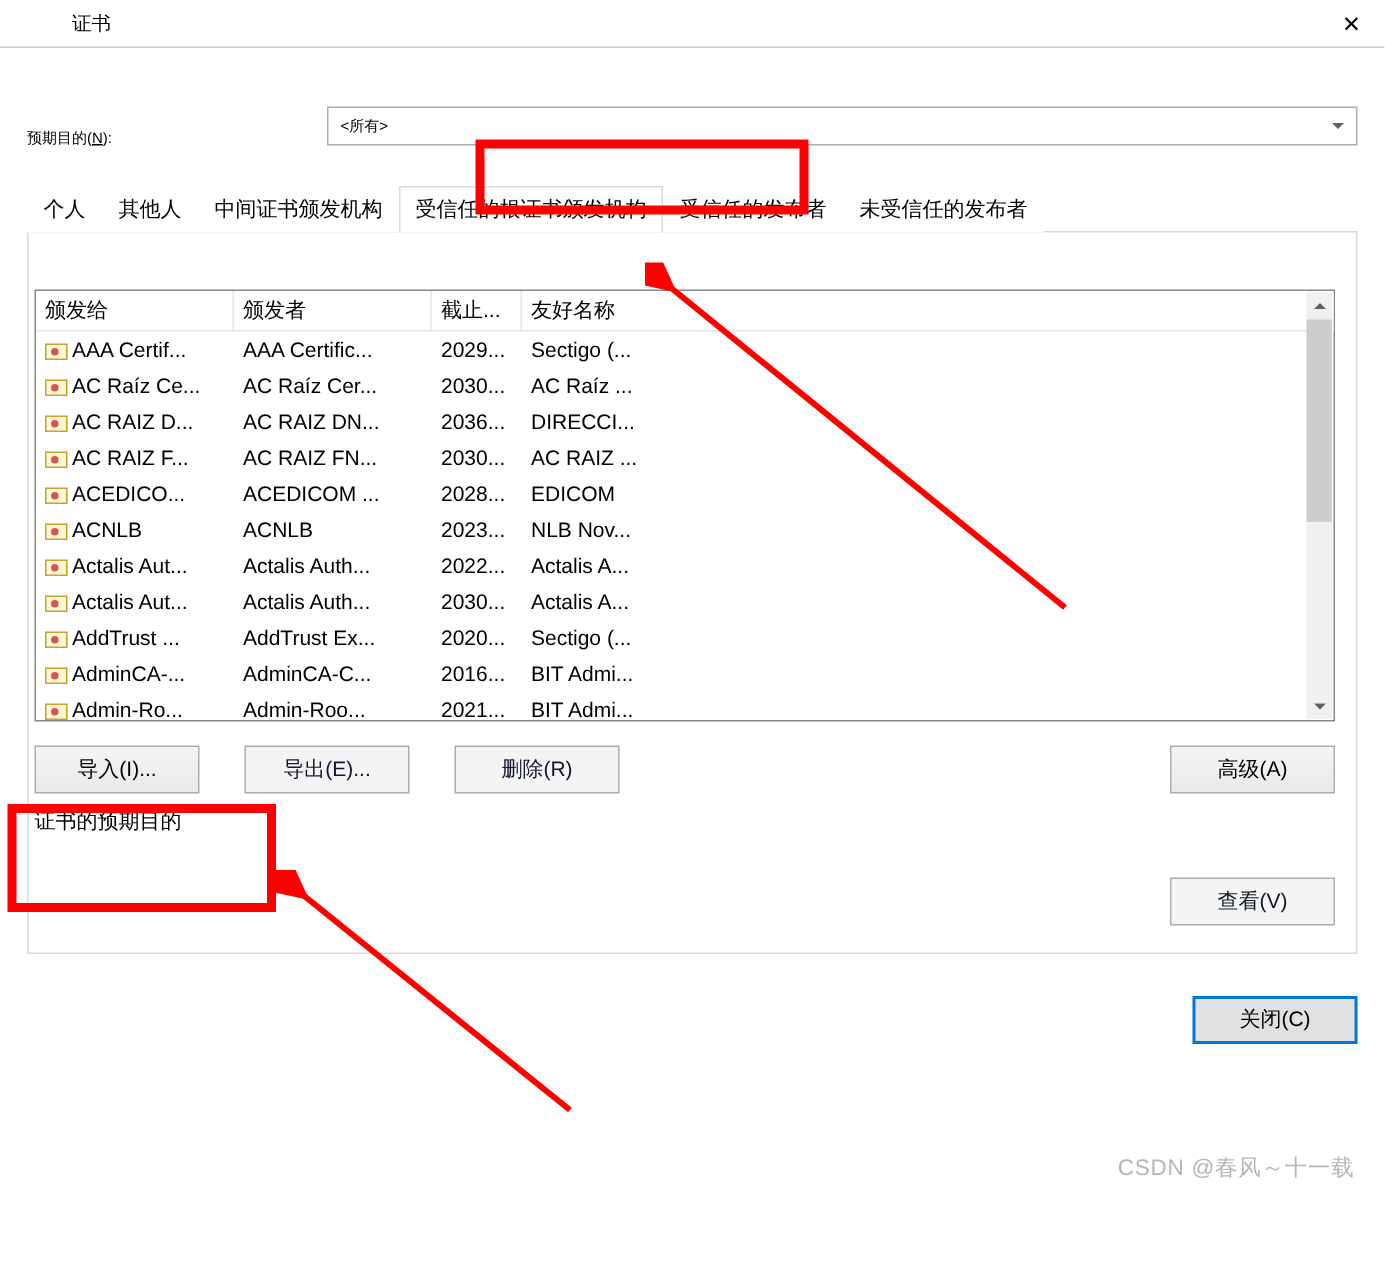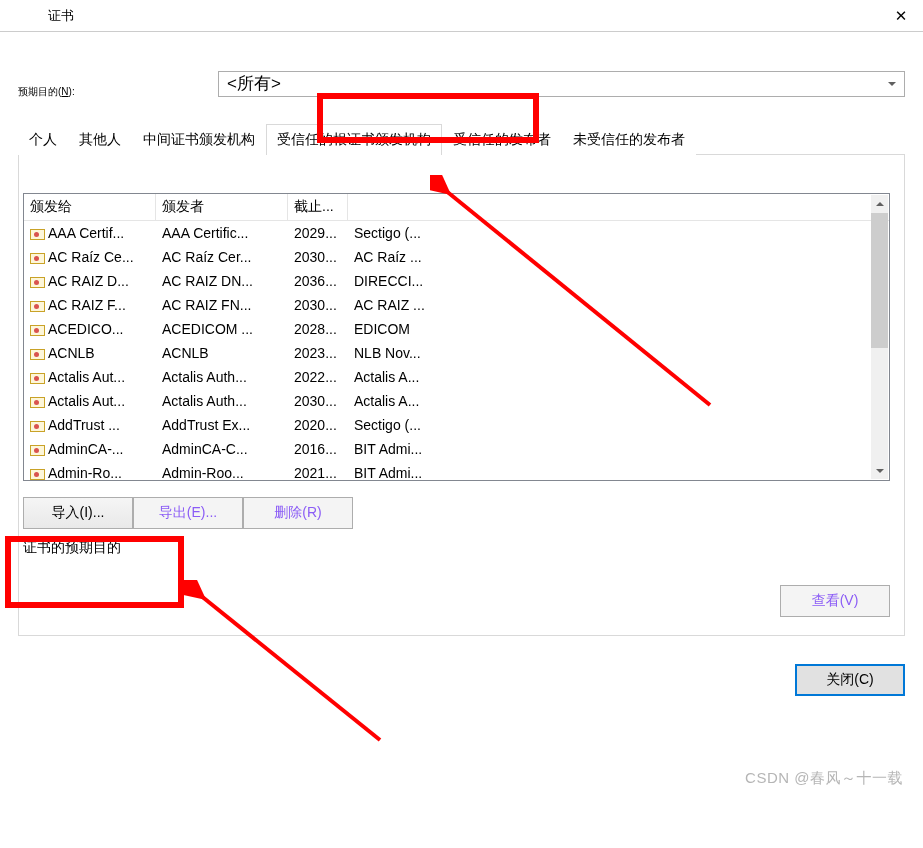--- a/index.html
+++ b/index.html
@@ -4,43 +4,43 @@
 <style>
 * { box-sizing: border-box; font-family: "Microsoft YaHei", "Segoe UI", Tahoma, sans-serif; }
 body { margin: 0; background: #fff; width: 923px; height: 848px; overflow: hidden; position: relative; }
 .titlebar { height: 32px; display: flex; align-items: center; padding: 0 0 0 8px; border-bottom: 1px solid #ccc; }
 .titlebar-title { font-size: 13px; flex: 1; margin-left: 40px; }
 .close-x { width: 44px; height: 32px; display: flex; align-items: center; justify-content: center; font-size: 15px; font-family: Arial; }
 .content { padding: 18px 18px 8px 18px; }
 .purpose-row { display: flex; align-items: center; margin: 18px 0 24px 0; }
 .purpose-label { font-size: 10px; width: 200px; margin-top: 17px; }
 .purpose-label u { text-decoration: underline; }
-.purpose-select { flex: 1; height: 26px; border: 1px solid #adadad; background: #fff; font-size: 17px; padding: 0 24px 0 8px; position: relative; display:flex; align-items:center;}
+.purpose-select { flex: 1; height: 26px; border: 1px solid #adadad; background: #fff; font-size: 10px; padding: 0 24px 0 8px; position: relative; display:flex; align-items:center;}
 .purpose-select::after { content: ""; position: absolute; right: 8px; top: 10px; border: 4px solid transparent; border-top-color: #606060; }
 .tabs { display: flex; border-bottom: 1px solid #d9d9d9; position: relative; }
 .tab { font-size: 14px; padding: 6px 10px; background: #fff; border: 1px solid transparent; border-bottom: none; position: relative; top: 1px; cursor: default;}
 .tab.active { border-color: #d9d9d9; background: #fff; }
 .tab-content { border: 1px solid #d9d9d9; border-top: none; padding: 14px 14px 10px 4px; }
 .list-wrap { border: 1px solid #828790; height: 288px; position: relative; background:#fff;margin-top:24px;}
 .list-header { display: flex; background: #fff; border-bottom: 1px solid #e5e5e5; font-size: 14px; position: sticky; top:0;}
 .col { padding: 4px 6px; border-right: 1px solid #e5e5e5; overflow: hidden; white-space: nowrap; text-overflow: ellipsis; }
 .col.c1 { width: 132px; } .col.c2 { width: 132px; } .col.c3 { width: 60px; } .col.c4 { flex: 1; border-right:none; }
 .rows { overflow: hidden; }
 .row { display: flex; font-size: 14px; height: 24px; align-items: center; text-align: right; }
 .row .col { border-right: none; display:flex; align-items:center; }
 .cert-icon { width: 14px; height: 12px; display: inline-block; margin-right: 4px; position:relative; }
 .cert-icon::before { content:""; position:absolute; left:0; top:2px; width:13px; height:9px; border:1px solid #c9a227; background:#fdf6d9; }
 .cert-icon::after { content:""; position:absolute; left:4px; top:5px; width:5px; height:5px; border-radius:50%; background:#d9534f; }
 .scrollbar { position: absolute; right: 1px; top: 1px; width: 17px; bottom: 1px; background: #f0f0f0; }
 .scroll-btn { height: 17px; background: #f0f0f0; display:flex; align-items:center; justify-content:center; }
 .scroll-btn svg { width:8px; height:8px; }
 .scroll-thumb { position: absolute; top: 18px; left: 0; right: 0; height: 135px; background: #cdcdcd; }
-.buttons-row { display: flex; padding: 16px 0 4px 0; }
+.buttons-row { display: flex; gap: 30px; padding: 16px 0 4px 0; }
 .btn { min-width: 110px; height: 32px; border: 1px solid #adadad; background: linear-gradient(#f5f5f5,#e9e9e9); font-size: 14px; display:flex; align-items:center; justify-content:center; cursor:default;}
-.btn.disabled { color: #8b5cf6; background: #f4f4f4; }
+.btn.disabled { color: #0f172a; background: #f4f4f4; }
 .btn.primary { border: 2px solid #0078d7; background:#e1e1e1; }
 .spacer { flex: 1; }
 .group-label { font-size: 14px; margin-top: 6px; }
 .view-row { text-align: right; padding: 28px 0 8px 0; }
 .close-row { text-align: right; padding: 28px 0 10px 0; }
 .highlight-box { position: absolute; border: 6px solid #ff0000; pointer-events: none; z-index:50;}
 .hb1 { left: 317px; top: 93px; width: 222px; height: 50px; }
 .hb2 { left: 5px; top: 536px; width: 179px; height: 72px; }
 svg.arrow { position: absolute; z-index: 49; pointer-events:none;}
 .watermark { position:absolute; right:20px; bottom:60px; font-size:15px; color:rgba(120,120,120,0.55); letter-spacing:0.5px; pointer-events:none;}
@@ -72,20 +72,21 @@
     <div class="tab">受信任的发布者</div>
     <div class="tab">未受信任的发布者</div>
   </div>
 
   <div class="tab-content">
     <div class="list-wrap">
       <div class="list-header">
         <div class="col c1">颁发给</div>
         <div class="col c2">颁发者</div>
         <div class="col c3">截止...</div>
+        <div class="col c4">友好名称</div>
       </div>
       <div class="rows" id="rows">
           <div class="row">
             <div class="col c1">
               <span class="cert-icon"></span>
               <span>AAA Certif...</span>
             </div>
             <div class="col c2">AAA Certific...</div>
             <div class="col c3">2029...</div>
             <div class="col c4">Sectigo (...</div>
@@ -200,20 +201,23 @@
       <div class="btn">
           <span>导入(I)...</span>
         </div>
       <div class="btn disabled">
           <span>导出(E)...</span>
         </div>
       <div class="btn disabled">
           <span>删除(R)</span>
         </div>
       <div class="spacer"></div>
+      <div class="btn">
+          <span>高级(A)</span>
+        </div>
     </div>
 
     <div class="group-label">证书的预期目的</div>
 
     <div class="view-row">
       <div class="btn disabled" style="display:inline-flex">
           <span>查看(V)</span>
         </div>
     </div>
   </div>

